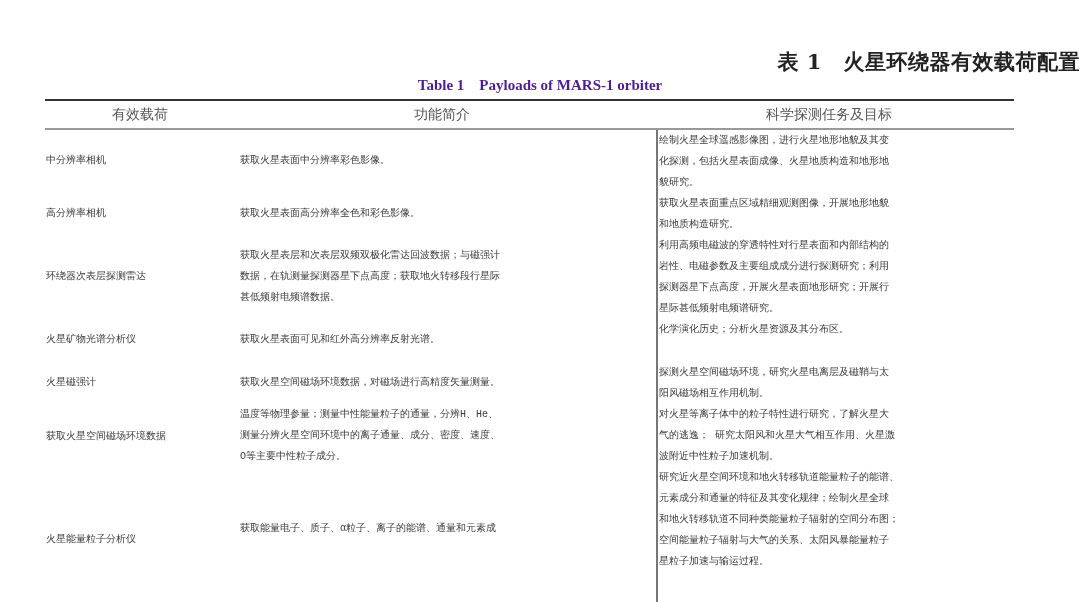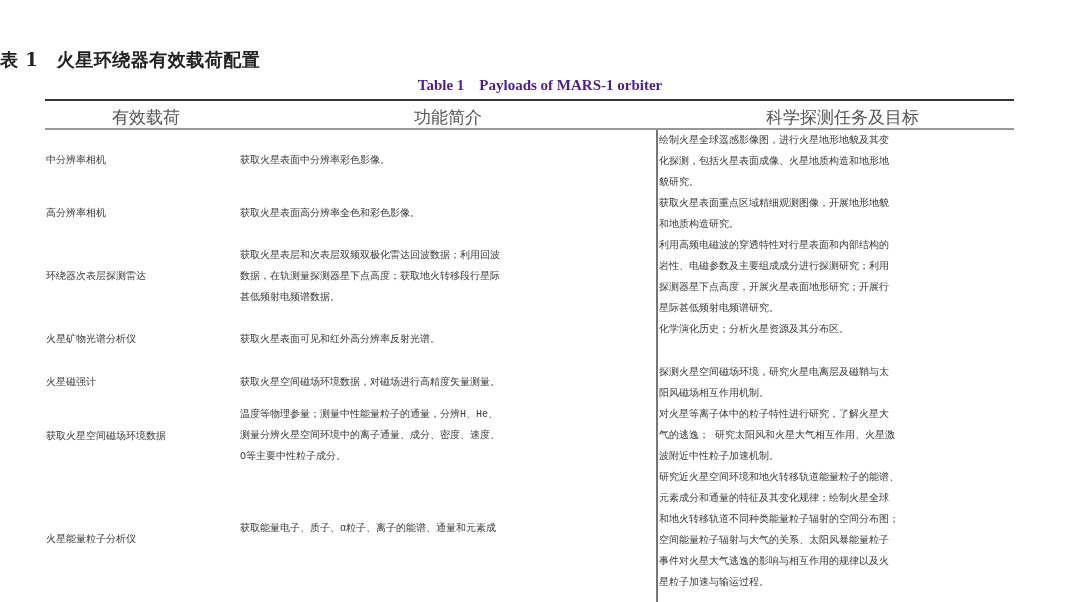--- a/index.html
+++ b/index.html
@@ -5,39 +5,39 @@
   html, body { margin: 0; padding: 0; }
   body {
     width: 1080px; height: 602px; overflow: hidden;
     background: #ffffff;
     font-family: "DejaVu Serif", "Liberation Serif", serif;
     color: #333333;
     position: relative;
   }
   .title-cn {
     position: absolute; left: 0; width: 1080px; top: 48px;
-    text-align: left; font-size: 18px; font-weight: bold; color: #222;
+    text-align: right; font-size: 21px; font-weight: bold; color: #222;
     letter-spacing: 0.5px;
   }
   .title-en {
     position: absolute; left: 0; width: 1080px; top: 76px;
     text-align: center; font-size: 15px; font-weight: bold; color: #4c1d95;
     font-family: "Liberation Serif", "DejaVu Serif", serif;
   }
   .rule-top {
     position: absolute; left: 45px; width: 969px; top: 99px; height: 2px; background: #333;
   }
   .rule-head {
     position: absolute; left: 45px; width: 969px; top: 128px; height: 2px; background: #999;
   }
   .vline {
     position: absolute; left: 656px; top: 130px; width: 2px; height: 472px; background: #777;
   }
   .hdr {
-    position: absolute; top: 106px; font-size: 17px; color: #555;
+    position: absolute; top: 106px; font-size: 14px; color: #555;
     font-family: "DejaVu Sans", "Liberation Sans", sans-serif;
   }
   .cell {
     position: absolute; font-size: 10px; line-height: 21px; color: #3a3a3a;
     font-family: Liberation Mono, monospace;
   }
   .c1 { left: 46px; width: 185px; }
   .c2 { left: 240px; width: 395px; }
   .c3 { left: 659px; width: 352px; }
 </style>
@@ -73,21 +73,21 @@
   </div>
   <div class="cell c3" style="top:193px">
     <div>获取火星表面重点区域精细观测图像，开展地形地貌</div>
     <div>和地质构造研究。</div>
   </div>
 </div>
 
 <div>
   <div class="cell c1" style="top:266px">环绕器次表层探测雷达</div>
   <div class="cell c2" style="top:245px">
-    <div>获取火星表层和次表层双频双极化雷达回波数据；利用回波</div>
+    <div>获取火星表层和次表层双频双极化雷达回波数据；与磁强计</div>
     <div>数据，在轨测量探测器星下点高度；获取地火转移段行星际</div>
     <div>甚低频射电频谱数据。</div>
   </div>
   <div class="cell c3" style="top:235px">
     <div>利用高频电磁波的穿透特性对行星表面和内部结构的</div>
     <div>岩性、电磁参数及主要组成成分进行探测研究；利用</div>
     <div>探测器星下点高度，开展火星表面地形研究；开展行</div>
     <div>星际甚低频射电频谱研究。</div>
   </div>
 </div>
@@ -130,16 +130,15 @@
 <div>
   <div class="cell c1" style="top:529px">火星能量粒子分析仪</div>
   <div class="cell c2" style="top:518px">
     <div>获取能量电子、质子、α粒子、离子的能谱、通量和元素成</div>
   </div>
   <div class="cell c3" style="top:467px">
     <div>研究近火星空间环境和地火转移轨道能量粒子的能谱、</div>
     <div>元素成分和通量的特征及其变化规律；绘制火星全球</div>
     <div>和地火转移轨道不同种类能量粒子辐射的空间分布图；</div>
     <div>空间能量粒子辐射与大气的关系、太阳风暴能量粒子</div>
-    <div>事件对火星大气逃逸的影响与相互作用的规律以及火</div>
     <div>星粒子加速与输运过程。</div>
   </div>
 </div>
 
 </body></html>

